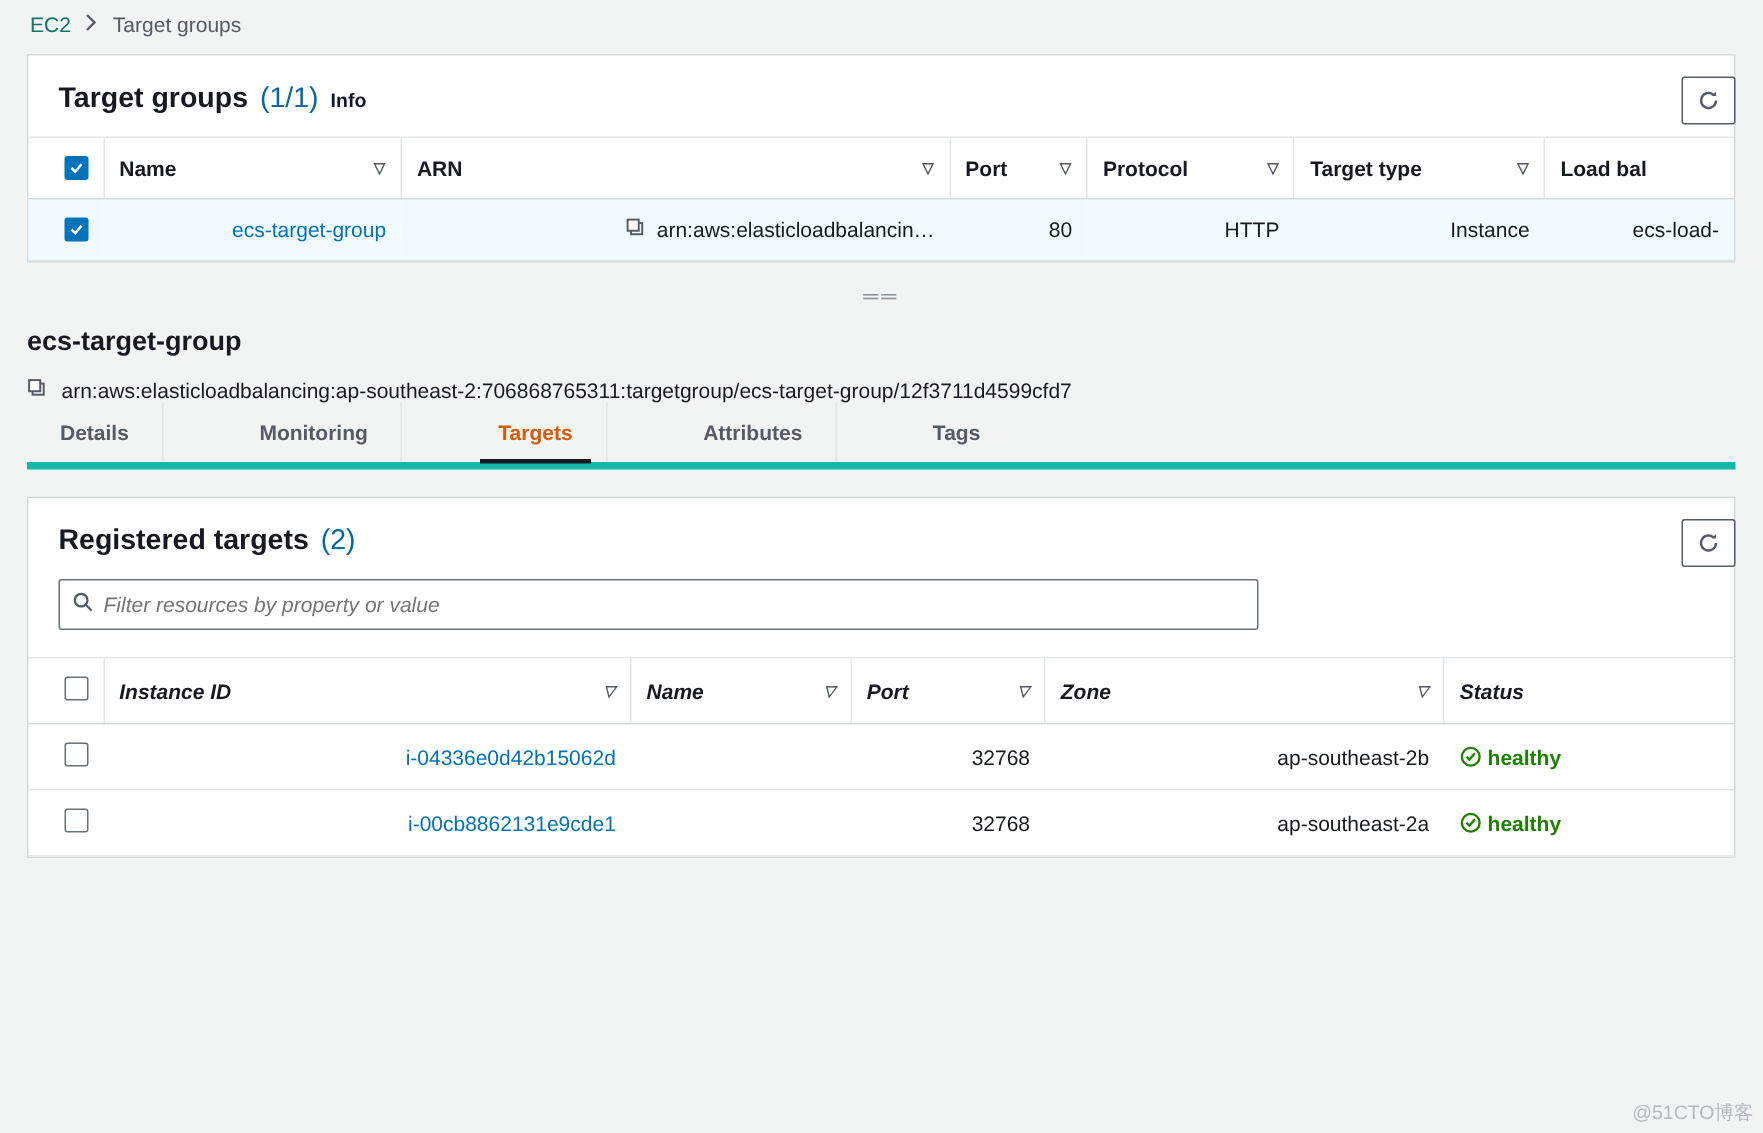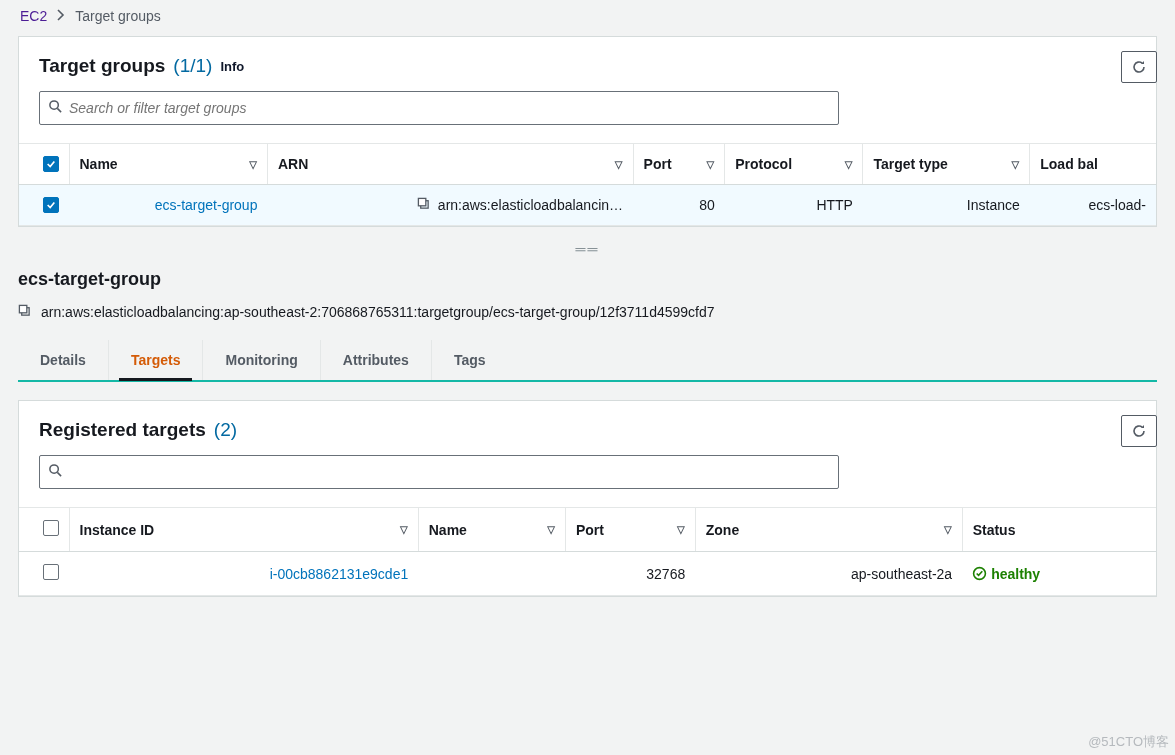--- a/index.html
+++ b/index.html
@@ -10,21 +10,21 @@
     background: #f2f3f3;
     width: 1175px;
   }
   .breadcrumb {
     padding: 8px 20px 12px 20px;
     font-size: 14px;
     display: flex;
     align-items: center;
     gap: 10px;
   }
-  .breadcrumb a { color: #4c1d95; text-decoration: none; }
+  .breadcrumb a { color: #0f766e; text-decoration: none; }
   .breadcrumb .chevron { color: #687078; }
   .breadcrumb .current { color: #545b64; }
 
   .panel {
     background: #fff;
     border: 1px solid #d5dbdb;
     margin: 0 18px 14px 18px;
     padding: 18px 20px 0 20px;
     position: relative;
   }
@@ -93,41 +93,42 @@
   .link-cell { color: #0073bb; cursor: pointer; }
   .copy-icon { margin-right: 4px; color: #545b64; }
 
   .divider-handle {
     display: flex; justify-content: center; margin: 4px 0 12px 0;
     color: #879196; letter-spacing: 2px;
   }
 
   .detail-block { padding: 0 18px 0 18px; }
   .detail-title { font-size: 18px; font-weight: 700; margin-bottom: 14px; }
-  .detail-arn { display: flex; align-items: center; gap: 6px; font-size: 14px; margin-bottom: 20px; }
+  .detail-arn { display: flex; align-items: center; gap: 6px; font-size: 14px; }
 
   .tabs {
-    display: flex; border-bottom: 2px solid #14b8a6;
+    display: flex; border-bottom: 5px solid #14b8a6;
     margin: 0 18px 18px 18px;
+    gap: 42px;
   }
   .tab {
     padding: 12px 22px; font-size: 14px; font-weight: 700;
     color: #545b64; cursor: pointer; border-right: 1px solid #e4e7e7;
     position: relative;
   }
   .tab:last-child { border-right: none; }
   .tab.active { color: #d45b07; }
   .tab.active::after {
     content: ""; position: absolute; left: 10px; right: 10px; bottom: -1px;
     height: 3px; background: #16191f;
   }
 
   .rt-panel .refresh-btn { right: -1px; }
   .rt-table th, .rt-table td { padding: 12px 10px; }
-  .rt-table th { border-top: 1px solid #e4e7e7; }
+  .rt-table th { border-top: 1px solid #e4e7e7; font-style: italic; }
   .status-healthy {
     color: #1d8102; font-weight: 700; display: flex; align-items: center; gap: 4px;
   }
   .watermark {
     position: fixed; right: 6px; bottom: 4px;
     font-size: 13px; color: #b5b9bd; margin-top: 21px;
   }
 </style>
 </head>
 <body>
@@ -147,29 +148,20 @@
     <span class="panel-title">Target groups</span>
     <span class="panel-count">(1/1)</span>
     <span class="info-link">Info</span>
   </div>
   <button class="refresh-btn">
     <svg width="16" height="16" viewBox="0 0 16 16">
         <path d="M13 8a5 5 0 1 1-1.8-3.84" fill="none" stroke="#545b64" stroke-width="1.6"></path>
         <path d="M13 2 L13 5 L10 5 Z" fill="#545b64"></path>
       </svg>
   </button>
-  <div class="searchbox">
-    <span class="mag">
-      <svg width="15" height="15" viewBox="0 0 16 16">
-          <circle cx="6.5" cy="6.5" r="4.5" fill="none" stroke="#545b64" stroke-width="1.6"></circle>
-          <line x1="10" y1="10" x2="14" y2="14" stroke="#545b64" stroke-width="1.6"></line>
-        </svg>
-    </span>
-    <input placeholder="Search or filter target groups" style="">
-  </div>
 
   <table class="tg-table" style="margin-left:-20px;margin-right:-20px;width:calc(100% + 40px)">
     <thead>
       <tr>
         <th style="width:50px;padding-left:20px" class="th-sep">
           <span class="chk checked">
             <svg width="10" height="10" viewBox="0 0 12 12">
                 <path d="M2 6 L5 9 L10 3" stroke="#fff" stroke-width="2" fill="none"></path>
               </svg>
           </span>
@@ -249,22 +241,22 @@
           <rect x="4" y="4" width="8" height="8" fill="none" stroke="#545b64" stroke-width="1.4"></rect>
           <rect x="1.5" y="1.5" width="8" height="8" fill="#fff" stroke="#545b64" stroke-width="1.4"></rect>
         </svg>
     </span>
     <span>arn:aws:elasticloadbalancing:ap-southeast-2:706868765311:targetgroup/ecs-target-group/12f3711d4599cfd7</span>
   </div>
 </div>
 
 <div class="tabs">
   <div class="tab">Details</div>
+  <div class="tab">Monitoring</div>
   <div class="tab active">Targets</div>
-  <div class="tab">Monitoring</div>
   <div class="tab">Attributes</div>
   <div class="tab">Tags</div>
 </div>
 
 <div class="panel rt-panel">
   <div class="panel-header">
     <span class="panel-title">Registered targets</span>
     <span class="panel-count">(2)</span>
   </div>
   <button class="refresh-btn">
@@ -273,20 +265,21 @@
         <path d="M13 2 L13 5 L10 5 Z" fill="#545b64"></path>
       </svg>
   </button>
   <div class="searchbox">
     <span class="mag">
       <svg width="15" height="15" viewBox="0 0 16 16">
           <circle cx="6.5" cy="6.5" r="4.5" fill="none" stroke="#545b64" stroke-width="1.6"></circle>
           <line x1="10" y1="10" x2="14" y2="14" stroke="#545b64" stroke-width="1.6"></line>
         </svg>
     </span>
+    <input placeholder="Filter resources by property or value" style="">
   </div>
 
   <table class="tg-table rt-table" style="margin-left:-20px;margin-right:-20px;width:calc(100% + 40px)">
     <thead>
       <tr>
         <th style="width:50px;padding-left:20px" class="th-sep">
           <span class="chk"></span>
         </th>
         <th class="th-sep">
             <div class="th-sort">
@@ -313,20 +306,36 @@
             </div>
           </th>
         <th>
             <div class="th-sort">
               <span>Status</span>
             </div>
           </th>
       </tr>
     </thead>
     <tbody>
+      <tr>
+        <td style="padding-left:20px"><span class="chk"></span></td>
+        <td class="link-cell">i-04336e0d42b15062d</td>
+        <td></td>
+        <td>32768</td>
+        <td>ap-southeast-2b</td>
+        <td>
+            <span class="status-healthy">
+          <svg width="15" height="15" viewBox="0 0 16 16">
+                <circle cx="8" cy="8" r="6.3" fill="none" stroke="#1d8102" stroke-width="1.7"></circle>
+                <path d="M5 8 L7 10 L11 5.5" stroke="#1d8102" stroke-width="1.7" fill="none"></path>
+              </svg>
+          <span>healthy</span>
+        </span>
+          </td>
+      </tr>
       <tr>
         <td style="padding-left:20px"><span class="chk"></span></td>
         <td class="link-cell">i-00cb8862131e9cde1</td>
         <td></td>
         <td>32768</td>
         <td>ap-southeast-2a</td>
         <td>
             <span class="status-healthy">
           <svg width="15" height="15" viewBox="0 0 16 16">
                 <circle cx="8" cy="8" r="6.3" fill="none" stroke="#1d8102" stroke-width="1.7"></circle>

